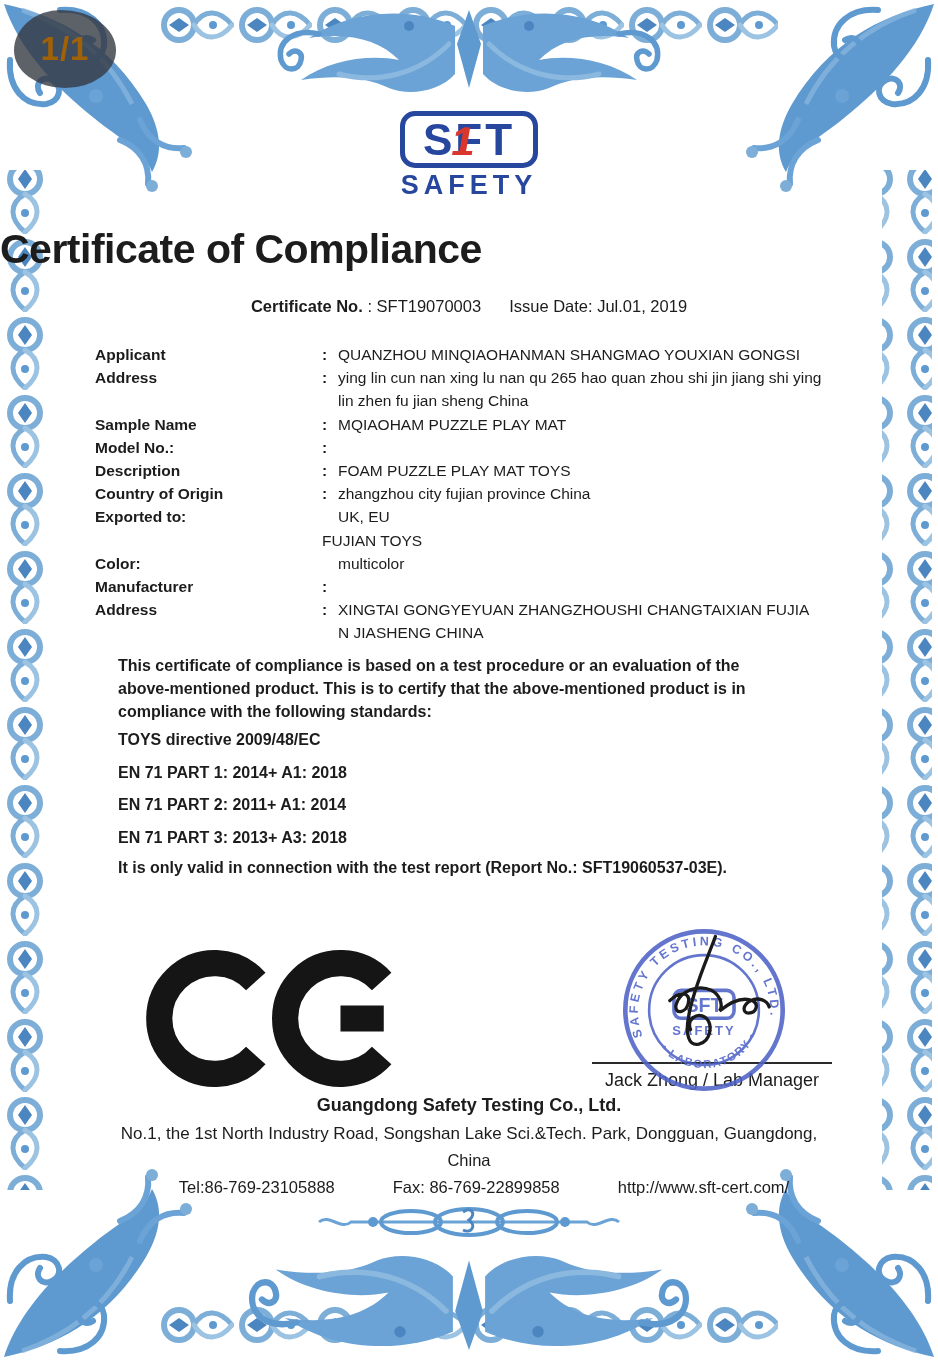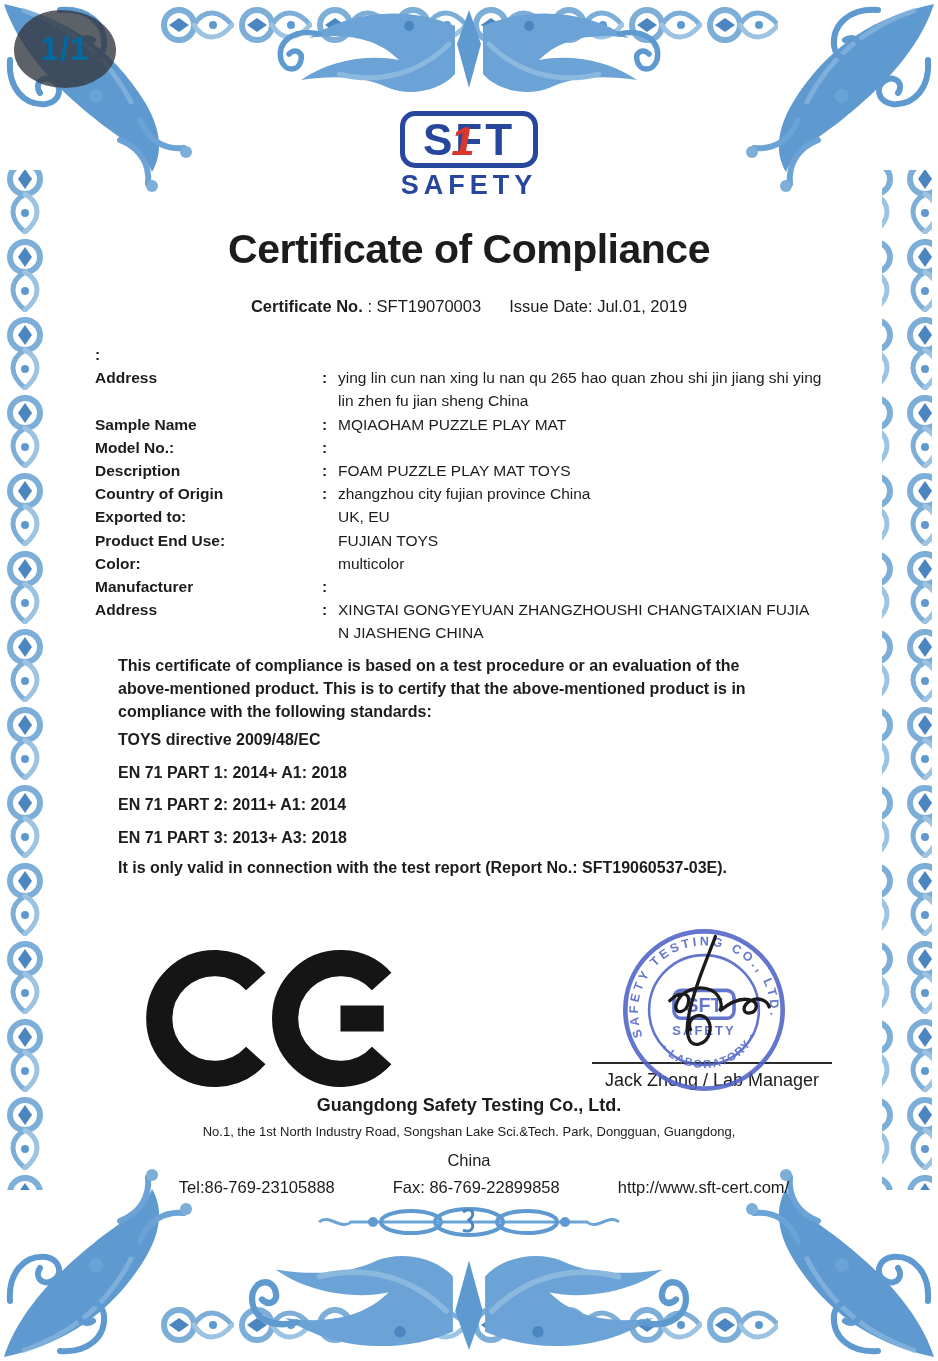--- a/index.html
+++ b/index.html
@@ -9,37 +9,37 @@
     position: relative; width: 938px; height: 1361px;
     background: #ffffff; overflow: hidden; margin: 0 auto;
   }
   .border-svg { position:absolute; inset:0; z-index:1; }
   .content { position:absolute; inset:0; z-index:2; }
 
   .page-badge {
     position:absolute; left:14px; top:10px; width:102px; height:78px;
     background: rgba(52,58,66,0.8); border-radius: 46% 54% 50% 50% / 52% 52% 48% 48%;
     display:flex; align-items:center; justify-content:center;
-    color:#0369a1; font-size:33px; font-weight:600; z-index:5; letter-spacing:1px;
+    color:#a16207; font-size:33px; font-weight:600; z-index:5; letter-spacing:1px;
   }
 
   .logo-wrap { position:absolute; top:111px; left:0; right:0; text-align:center; }
   .logo-box {
     position:relative; display:inline-block; width:138px; height:57px;
     border:5px solid #27479e; border-radius:15px;
     font-weight:bold; font-size:44px; color:#27479e; letter-spacing:3px;
     line-height:47px; text-align:center;
   }
   .logo-one {
     position:absolute; left:47px; top:2px; color:#d9362c; font-size:40px;
     font-weight:bold; transform: skewX(-10deg); z-index:2; text-shadow: 1px 0 #d9362c;
   }
   .logo-sub { margin-top:2px; font-weight:bold; font-size:27px; color:#27479e; letter-spacing:5px; }
 
-  .doc-title { position:absolute; top:226px; left:0; right:0; text-align:center;
+  .doc-title { position:absolute; top:226px; left:0; right:0; text-align:left;
     font-size:41px; font-weight:bold; letter-spacing:-0.5px; }
 
   .meta-row { position:absolute; top:297px; left:0; right:0;
     display:flex; justify-content:center; gap:28px; font-size:16.5px; }
   .meta-cert b { font-weight:bold; }
 
   .fields { position:absolute; top:343px; left:95px; right:60px; font-size:15.5px; line-height:23.2px; }
   .frow { display:grid; grid-template-columns: 227px 16px 1fr; }
   .flabel { font-weight:bold; }
   .fsep { font-weight:bold; }
@@ -53,21 +53,21 @@
   .validity { margin-top:7px; }
 
   .ce-wrap { position:absolute; left:146px; top:946px; }
   .signed-for { position:absolute; left:558px; top:946px; font-size:18px; z-index:2; }
   .stamp-wrap { position:absolute; left:616px; top:922px; z-index:3; }
   .sig-line { position:absolute; left:592px; top:1062px; width:240px; border-top:2px solid #2a2a2a; }
   .signer { position:absolute; left:570px; top:1070px; width:284px; text-align:center; font-size:18px; }
 
   .footer-company { position:absolute; top:1095px; left:0; right:0; text-align:center;
     font-weight:bold; font-size:18px; }
-  .footer-addr { position:absolute; top:1124px; left:0; right:0; text-align:center; font-size:13px; }
+  .footer-addr { position:absolute; top:1124px; left:0; right:0; text-align:center; font-size:17px; }
   .footer-country { position:absolute; top:1151px; left:0; right:0; text-align:center; font-size:16.5px; }
   .footer-contact { position:absolute; top:1178px; left:0; right:0;
     display:flex; justify-content:center; gap:58px; font-size:16.5px;margin-left:30px; }
 </style>
 </head>
 <body>
 
 <div class="page">
 
   <svg class="border-svg" width="938" height="1361" viewBox="0 0 938 1361" xmlns="http://www.w3.org/2000/svg">
@@ -153,21 +153,23 @@
     <div class="meta-row">
       <div class="meta-cert">
         <b>Certificate No.</b>
         <span>: SFT19070003</span>
       </div>
       <div>Issue Date: Jul.01, 2019</div>
     </div>
 
     <div class="fields">
       <div class="frow">
-        <span class="fsep">:</span>
+        <span class="flabel">Applicant</span>
+        <span class="fsep">:</span>
+        <span class="fval">QUANZHOU MINQIAOHANMAN SHANGMAO YOUXIAN GONGSI</span>
       </div>
       <div class="frow">
         <span class="flabel">Address</span>
         <span class="fsep">:</span>
         <span class="fval">ying lin cun nan xing lu nan qu 265 hao quan zhou shi jin jiang shi ying
 lin zhen fu jian sheng China</span>
       </div>
       <div class="frow">
         <span class="flabel">Sample Name</span>
         <span class="fsep">:</span>
@@ -186,21 +188,20 @@
         <span class="flabel">Country of Origin</span>
         <span class="fsep">:</span>
         <span class="fval">zhangzhou city fujian province China</span>
       </div>
       <div class="frow">
         <span class="flabel">Exported to:</span>
         <span class="fsep"></span>
         <span class="fval">UK, EU</span>
       </div>
       <div class="frow">
-        <span class="flabel">Product End Use:</span>
         <span class="fsep"></span>
         <span class="fval">FUJIAN TOYS</span>
       </div>
       <div class="frow">
         <span class="flabel">Color:</span>
         <span class="fsep"></span>
         <span class="fval">multicolor</span>
       </div>
       <div class="frow">
         <span class="flabel">Manufacturer</span>

